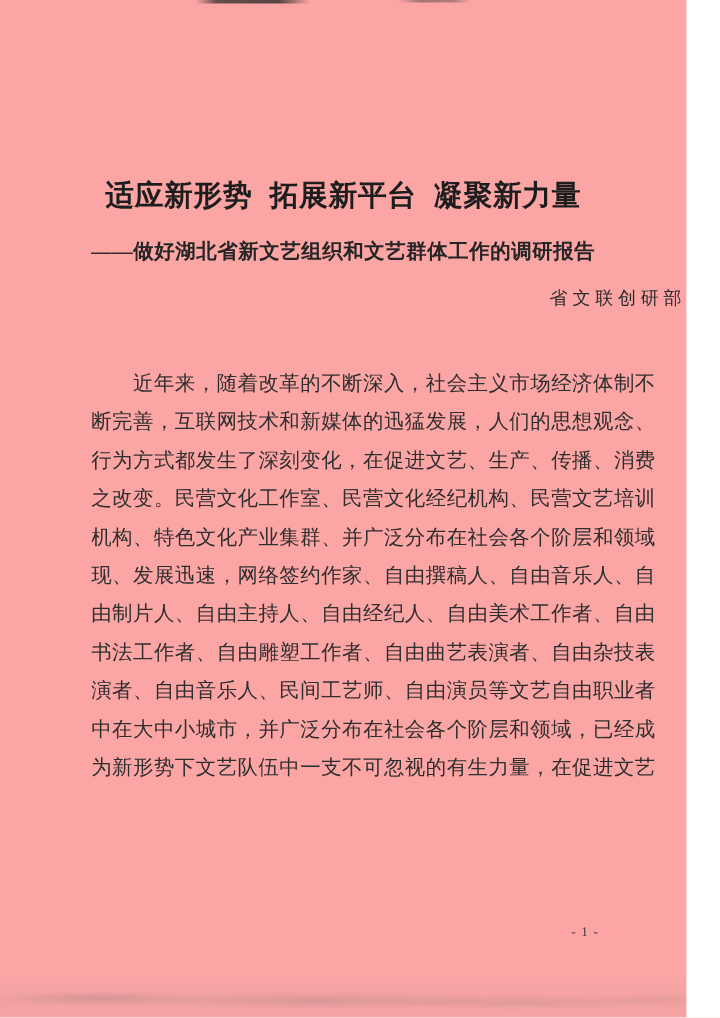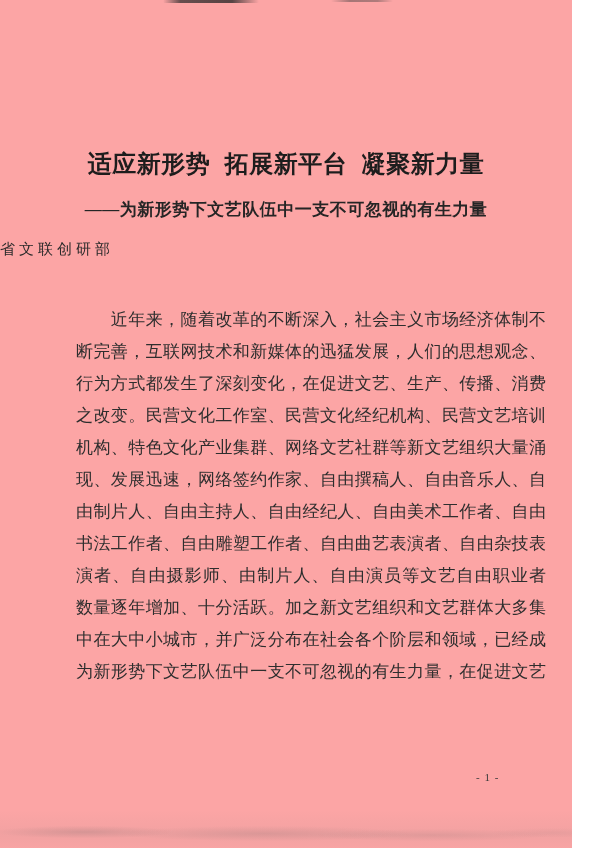--- a/index.html
+++ b/index.html
@@ -80,21 +80,21 @@
     line-height: 24px;
     font-weight: bold;
     color: #252525;
     letter-spacing: 0.5px;
   }
   .doc-author {
     position: absolute;
     top: 238px;
     left: 0;
     width: 100%;
-    text-align: left;
+    text-align: right;
     font-size: 15px;
     line-height: 22px;
     color: #2a2a2a;
     letter-spacing: 4px;
   }
   .doc-body {
     position: absolute;
     top: 304px;
     left: 76px;
     width: 470px;
@@ -120,35 +120,34 @@
 </head>
 <body>
 
 <div class="page">
 
   <div class="edge-top-a"></div>
   <div class="edge-top-b"></div>
 
   <h1 class="doc-title">适应新形势 拓展新平台 凝聚新力量</h1>
 
-  <div class="doc-subtitle">——为新形势下文艺队伍中一支不可忽视的有生力量</div>
+  <div class="doc-subtitle">——做好湖北省新文艺组织和文艺群体工作的调研报告</div>
 
   <div class="doc-author">省文联创研部</div>
 
   <div class="doc-body">
     <div class="body-line">　　近年来，随着改革的不断深入，社会主义市场经济体制不</div>
     <div class="body-line">断完善，互联网技术和新媒体的迅猛发展，人们的思想观念、</div>
     <div class="body-line">行为方式都发生了深刻变化，在促进文艺、生产、传播、消费方</div>
     <div class="body-line">之改变。民营文化工作室、民营文化经纪机构、民营文艺培训</div>
-    <div class="body-line">机构、特色文化产业集群、网络文艺社群等新文艺组织大量涌</div>
+    <div class="body-line">机构、特色文化产业集群、并广泛分布在社会各个阶层和领域</div>
     <div class="body-line">现、发展迅速，网络签约作家、自由撰稿人、自由音乐人、自</div>
     <div class="body-line">由制片人、自由主持人、自由经纪人、自由美术工作者、自由</div>
     <div class="body-line">书法工作者、自由雕塑工作者、自由曲艺表演者、自由杂技表</div>
-    <div class="body-line">演者、自由摄影师、由制片人、自由演员等文艺自由职业者</div>
-    <div class="body-line">数量逐年增加、十分活跃。加之新文艺组织和文艺群体大多集</div>
+    <div class="body-line">演者、自由音乐人、民间工艺师、自由演员等文艺自由职业者</div>
     <div class="body-line">中在大中小城市，并广泛分布在社会各个阶层和领域，已经成</div>
     <div class="body-line">为新形势下文艺队伍中一支不可忽视的有生力量，在促进文艺</div>
   </div>
 
   <div class="page-number">- 1 -</div>
 
   <div class="bottom-shadow"></div>
 
 </div>
 

